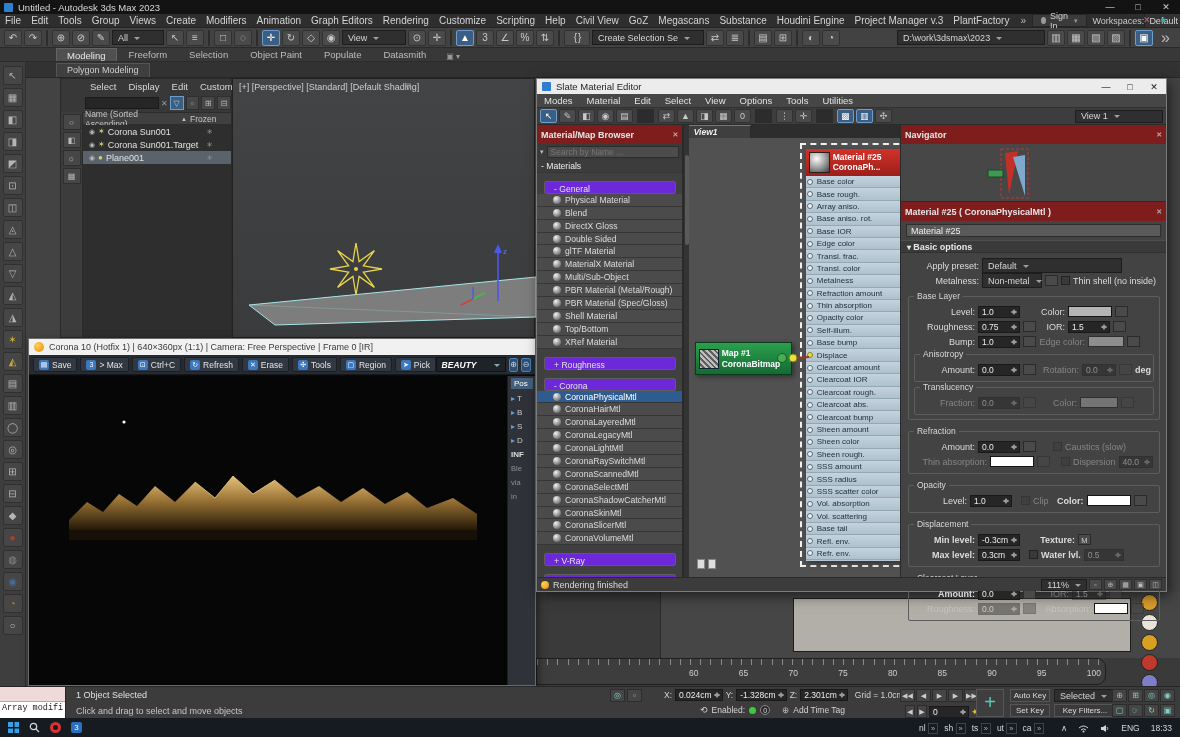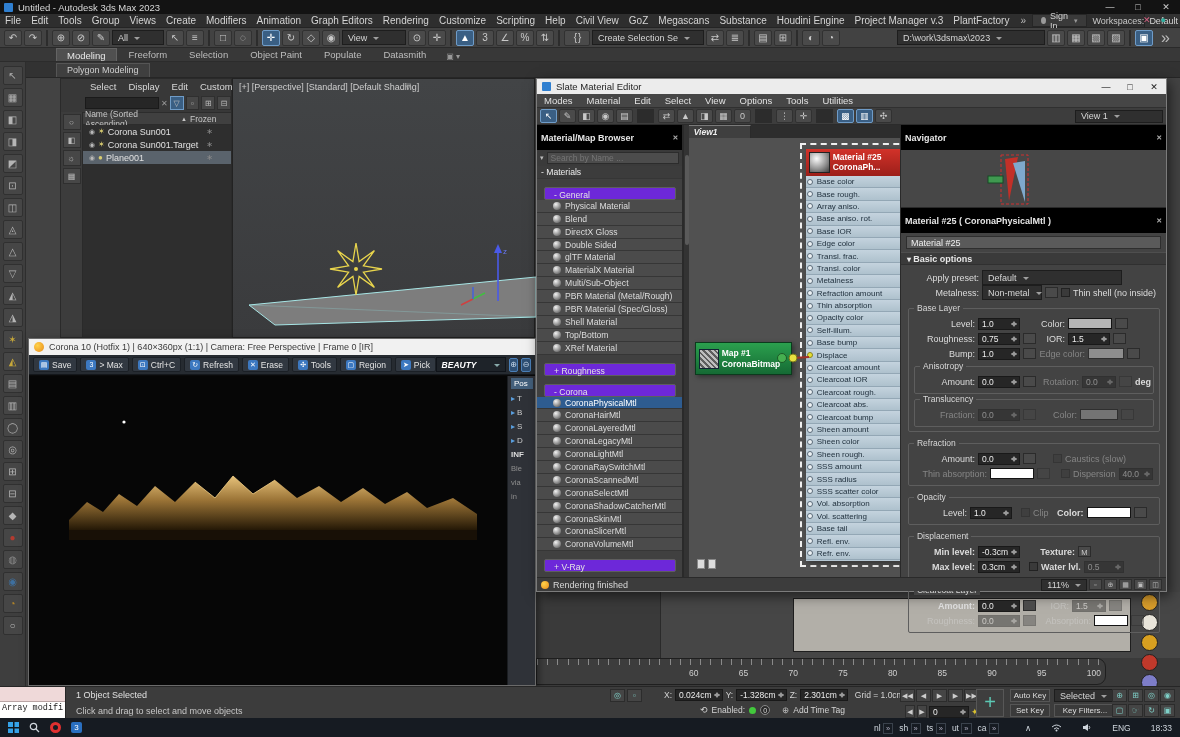--- a/index.html
+++ b/index.html
@@ -85,21 +85,21 @@
 .slate{position:absolute;left:536px;top:78px;width:631px;height:514px;background:#3d3d3d;border:1px solid #7c7c7c;box-shadow:3px 4px 12px rgba(0,0,0,.55)}
 .slatetitle{height:15px;background:#ececec;display:flex;align-items:center;gap:5px;padding-left:5px;font-size:9.5px;color:#1e1e1e}
 .slatetitle .winbtns span{color:#222;width:24px}
 .slatemenu{height:14px;background:#464646;display:flex;align-items:center;font-size:9.5px;color:#e2e2e2;border-bottom:1px solid #303030}
 .slatemenu span{padding:0 7px}
 .slatetools{height:17px;background:#3d3d3d;display:flex;align-items:center;gap:2px;padding:0 3px;border-bottom:1px solid #2b2b2b}
 .slatetools .ic{width:17px;height:14px;font-size:9px}
 .view1dd{margin-left:auto;width:88px;height:13px}
 .slatemain{position:absolute;left:0;top:46px;right:0;bottom:14px;display:flex}
 .browser{width:164px;background:#3a3a3a;display:flex;flex-direction:column;border-right:1px solid #2a2a2a}
-.panelhdr{height:25px;background:#000000;display:flex;align-items:center;font-size:9px;font-weight:bold;color:#e6e6e6;padding:0 4px;flex:none}
+.panelhdr{height:19px;background:#7f1d1d;display:flex;align-items:center;font-size:9px;font-weight:bold;color:#e6e6e6;padding:0 4px;flex:none}
 .panelhdr .x{margin-left:auto;font-size:7px;color:#aaa}
 .searchrow{height:16px;display:flex;align-items:center;gap:3px;padding:0 3px;background:#3a3a3a;flex:none}
 .searchrow .car{font-size:7px;color:#bbb}
 .searchrow input{flex:1;height:12px;background:#4c4c4c;border:1px solid #2c2c2c;font-size:8.5px;color:#c9c9c9;padding:0 3px}
 .blist{flex:1;overflow:hidden;background:#404040}
 .bitem{height:12.9px;display:flex;align-items:center;font-size:8.6px;color:#ddd;border-bottom:1px solid #363636;padding-left:4px;gap:4px}
 .bitem .ball{display:none;width:8px;height:8px;border-radius:50%;background:radial-gradient(circle at 35% 30%,#f2f2f2,#8a8a8a 60%,#4a4a4a);flex:none}
 .bitem.itm{padding-left:16px;background:#4b4b4b}
 .bitem.itm .ball{display:block}
 .bitem.grp{padding-left:9px;background:#6d28d9;color:#e4e4e4}
@@ -176,21 +176,21 @@
 .seldd{width:66px;height:13px}
 .kf{width:62px;height:13px;background:#3a3a3a;border:1px solid #565656;font-size:8px;color:#ddd;text-align:center;line-height:12px}
 .navcluster{position:absolute;left:1112px;top:2px;width:66px;display:flex;flex-wrap:wrap;gap:1px}
 .nc{width:15px;height:13px;background:#454545;border:1px solid #2c2c2c;color:#7fd0c8;font-size:8px;display:flex;align-items:center;justify-content:center}
 
 
 .taskbar{position:absolute;left:0;top:718px;width:1180px;height:19px;background:#161b22;display:flex;align-items:center;gap:10px;padding:0 8px;color:#cfd6dd;font-size:8.5px}
 .winlogo{width:11px;height:11px;background:linear-gradient(#10151c,#10151c) 5px 0/1.5px 11px no-repeat,linear-gradient(#10151c,#10151c) 0 5px/11px 1.5px no-repeat,#35a2e8}
 .opera{width:11px;height:11px;border-radius:50%;border:3px solid #e03030}
 .maxapp{width:11px;height:11px;background:#2a6fc0;border-radius:2px;color:#fff;font-size:8px;text-align:center;line-height:11px}
-.tray{margin-left:auto;display:flex;align-items:center;gap:20px}
+.tray{margin-left:auto;display:flex;align-items:flex-end;gap:11px}
 .tray .box{border:1px solid #3a424c;padding:0 2px;font-size:7.5px;color:#aab}
 </style>
 </head>
 <body>
 
 <div id="app">
 
   <div class="titlebar">
     <span class="appicon"></span>
     <span>Untitled - Autodesk 3ds Max 2023</span>

